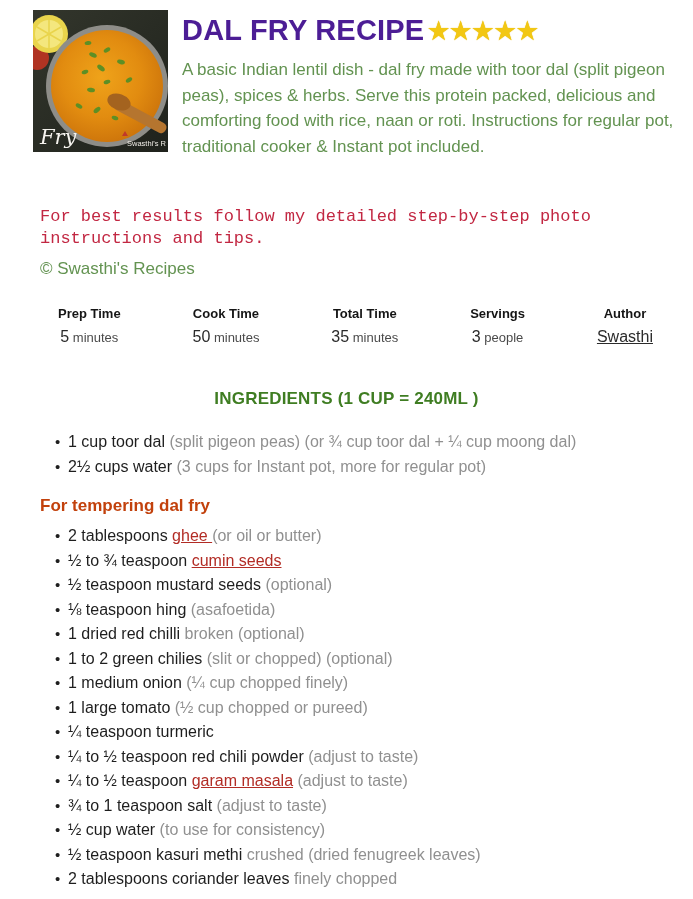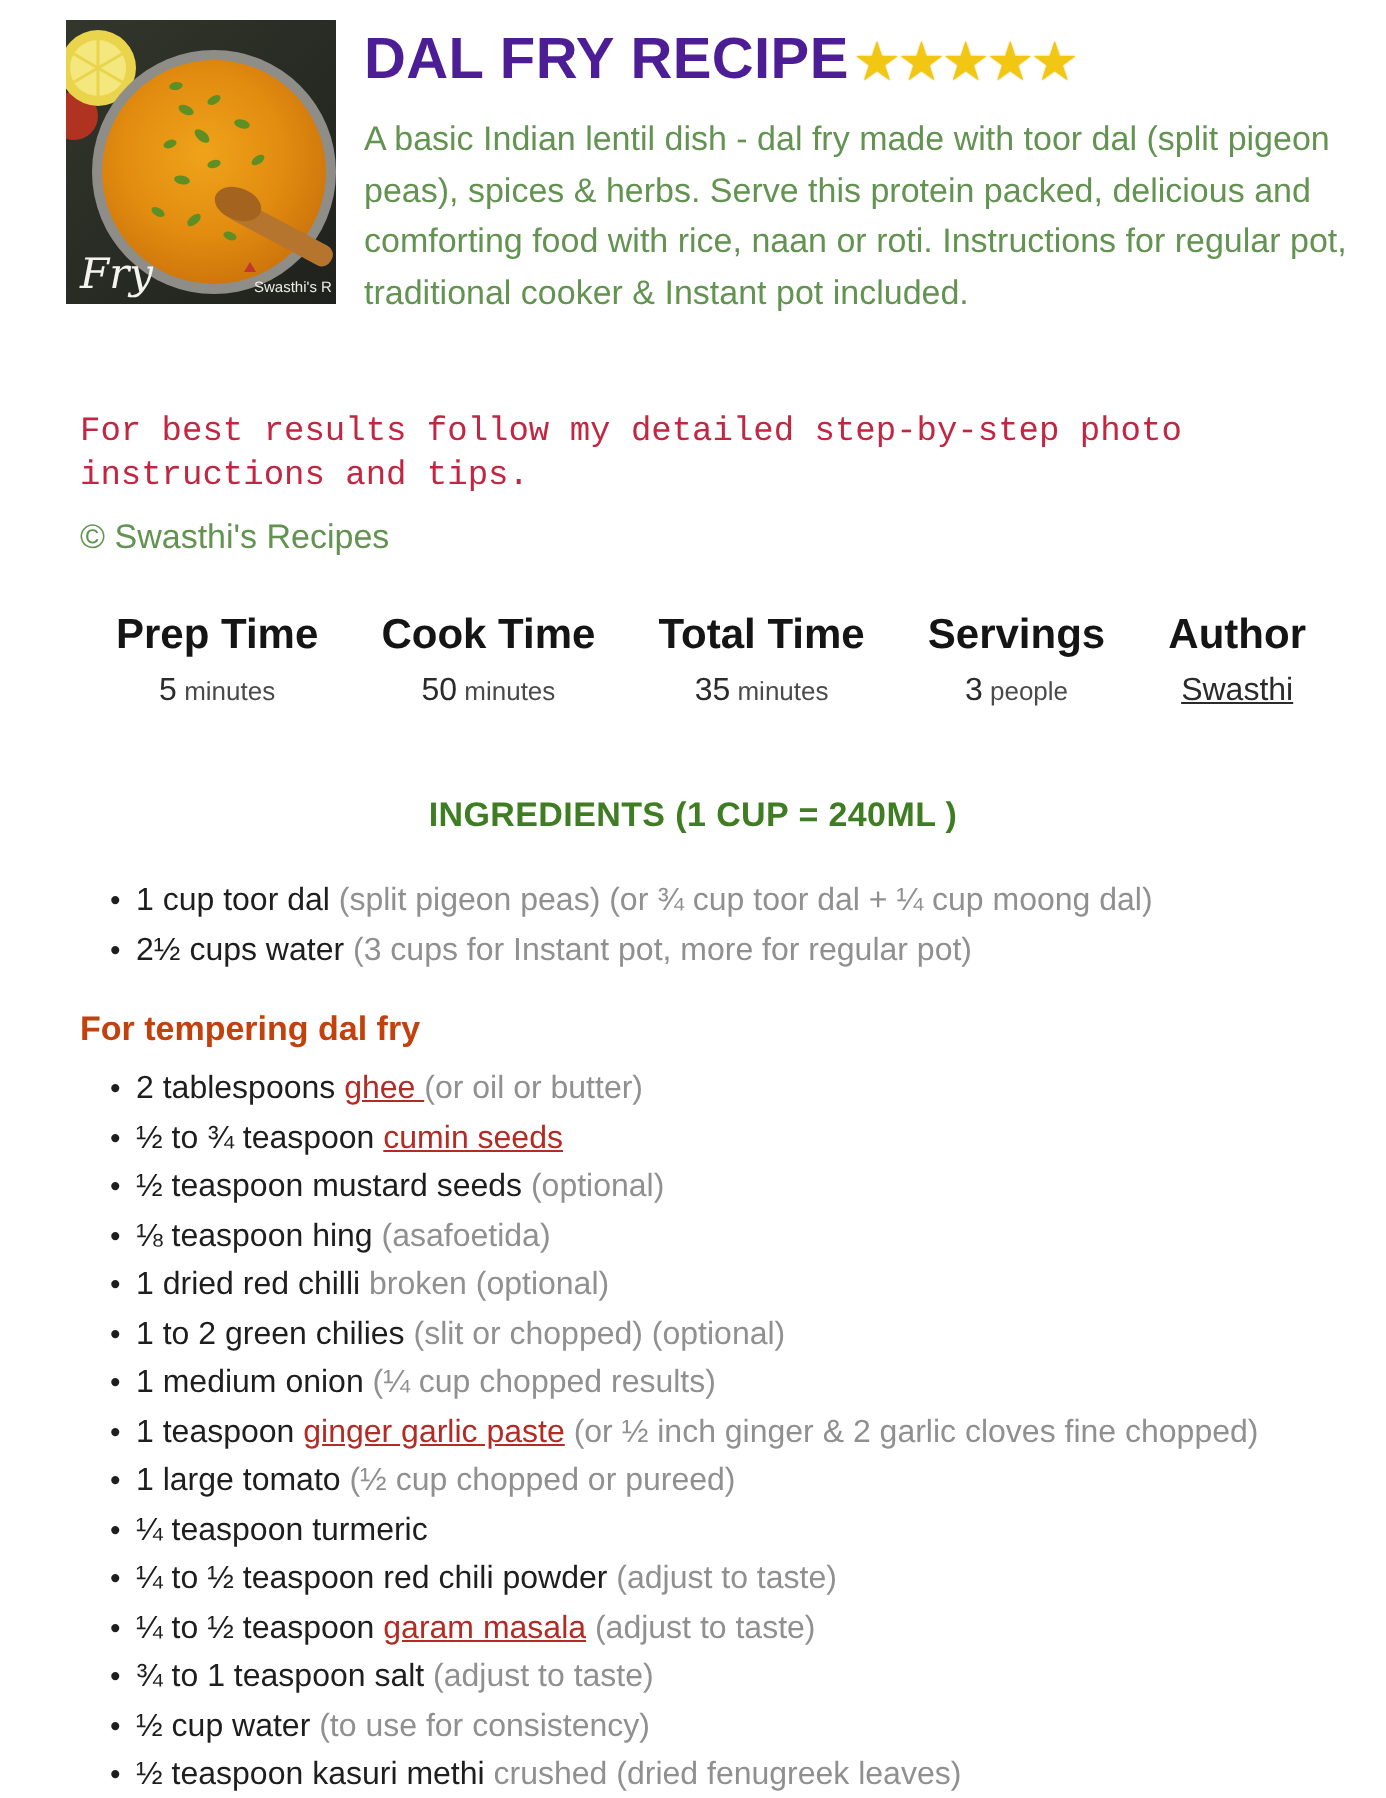--- a/index.html
+++ b/index.html
@@ -28,21 +28,21 @@
   .description {
     margin-top:10px; color:#639351; font-size:17px; line-height:25.5px;
   }
 
   
   .note-red { margin:47px 40px 0 40px; color:#c22742; font-size:17px; line-height:22px;font-family:Liberation Mono, monospace; }
   .note-copy { margin:9px 40px 0 40px; color:#639351; font-size:17px; }
 
   
   .meta-row { display:flex; justify-content:space-between; margin:27px 40px 0 58px; text-align:center; }
-  .meta-label { font-size:21px; font-weight:bold; color:#151515; }
+  .meta-label { font-size:13px; font-weight:bold; color:#151515; }
   .meta-value { margin-top:7px; font-size:16px; color:#2b2b2b; }
   .meta-unit  { font-size:13px; color:#4a4a4a; }
   .meta-link  { text-decoration:underline; cursor:pointer; }
 
   
   .ing-heading { margin-top:43px; text-align:center; color:#3f7d22; font-size:17px; font-weight:bold; letter-spacing:0.2px; }
   .ing-list { list-style:none; padding:0 5px 0 68px; margin:0; }
   .ing-list.main { margin-top:21px; }
   .ing-list.tempering { margin-top:8px; }
   .ing-list li { position:relative; font-size:16px; line-height:24.5px; color:#1e1e1e; }
@@ -156,22 +156,21 @@
 
   <h3 class="section-heading">For tempering dal fry</h3>
 
   <ul class="ing-list tempering">
       <li><span class="seg-b">2 tablespoons </span><span class="seg-l">ghee </span><span class="seg-g">(or oil or butter)</span></li>
       <li><span class="seg-b">½ to ¾ teaspoon </span><span class="seg-l">cumin seeds</span></li>
       <li><span class="seg-b">½ teaspoon mustard seeds</span><span class="seg-g"> (optional)</span></li>
       <li><span class="seg-b">⅛ teaspoon hing</span><span class="seg-g"> (asafoetida)</span></li>
       <li><span class="seg-b">1 dried red chilli</span><span class="seg-g"> broken (optional)</span></li>
       <li><span class="seg-b">1 to 2 green chilies</span><span class="seg-g"> (slit or chopped) (optional)</span></li>
-      <li><span class="seg-b">1 medium onion</span><span class="seg-g"> (¼ cup chopped results)</span></li>
-      <li><span class="seg-b">1 teaspoon </span><span class="seg-l">ginger garlic paste</span><span class="seg-g"> (or ½ inch ginger &amp; 2 garlic cloves fine chopped)</span></li>
+      <li><span class="seg-b">1 medium onion</span><span class="seg-g"> (¼ cup chopped finely)</span></li>
       <li><span class="seg-b">1 large tomato</span><span class="seg-g"> (½ cup chopped or pureed)</span></li>
       <li><span class="seg-b">¼ teaspoon turmeric</span></li>
       <li><span class="seg-b">¼ to ½ teaspoon red chili powder</span><span class="seg-g"> (adjust to taste)</span></li>
       <li><span class="seg-b">¼ to ½ teaspoon </span><span class="seg-l">garam masala</span><span class="seg-g"> (adjust to taste)</span></li>
       <li><span class="seg-b">¾ to 1 teaspoon salt</span><span class="seg-g"> (adjust to taste)</span></li>
       <li><span class="seg-b">½ cup water</span><span class="seg-g"> (to use for consistency)</span></li>
       <li><span class="seg-b">½ teaspoon kasuri methi</span><span class="seg-g"> crushed (dried fenugreek leaves)</span></li>
       <li><span class="seg-b">2 tablespoons coriander leaves</span><span class="seg-g"> finely chopped</span></li>
     </ul>
 

